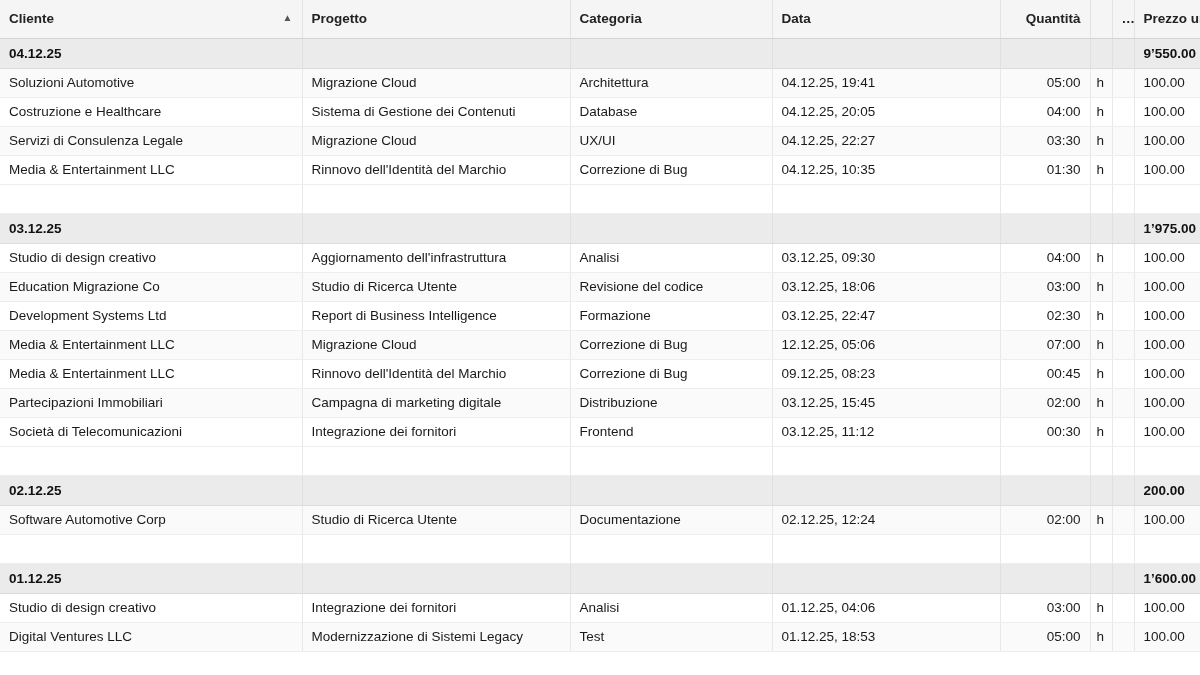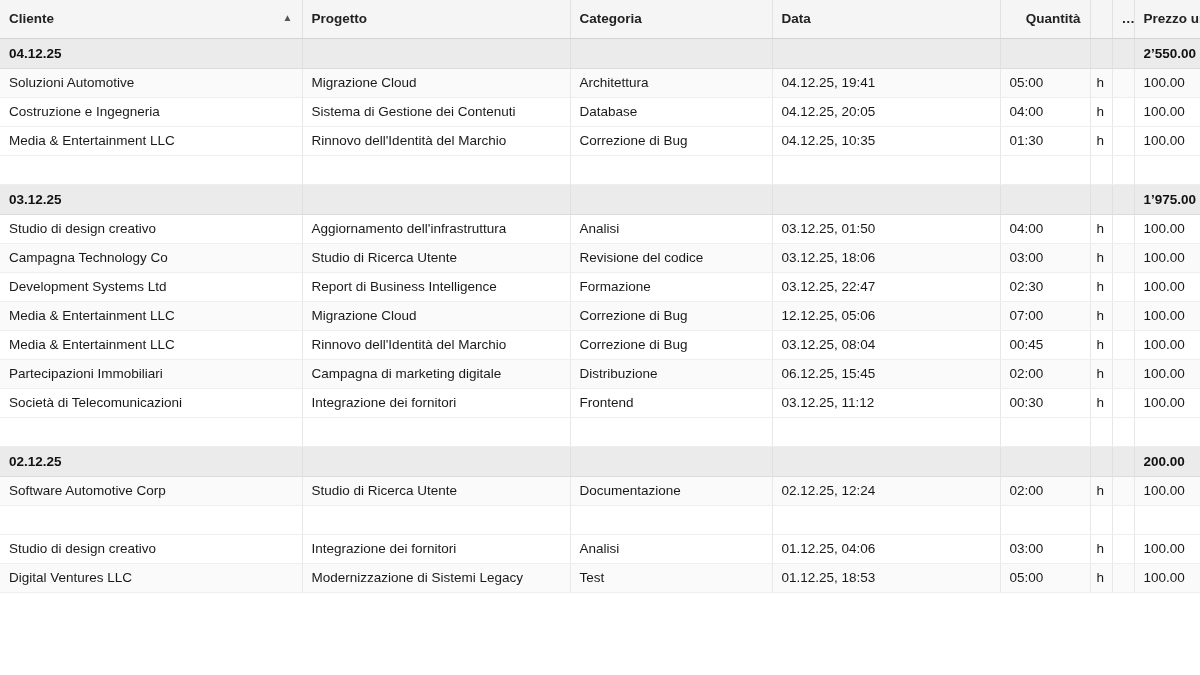--- a/index.html
+++ b/index.html
@@ -75,21 +75,21 @@
     border-bottom: 1px solid #eeeeee;
     white-space: nowrap;
     overflow: hidden;
     text-overflow: clip;
     vertical-align: middle;
     font-size: 13.5px;
     color: #1a1a1a;
     background: #ffffff;
   }
   tbody td.nb { border-right: none; }
-  tbody td.right { }
+  tbody td.right { text-align: right; }
   tbody td.unit { text-align: left; padding-left: 6px; border-right: 1px solid #e8e8e8; }
   tbody td.dots { text-align: center; padding: 0; }
 
   tr.alt td { background: #fafafa; }
 
   tr.group td {
     background: #ebebeb;
     font-weight: bold;
     color: #111;
     border-bottom: 1px solid #dcdcdc;
@@ -140,38 +140,48 @@
     </thead>
     <tbody id="tbody">
         <tr class="group">
           <td>04.12.25</td>
           <td></td>
           <td></td>
           <td></td>
           <td></td>
           <td></td>
           <td></td>
-          <td class="nb">2’550.00</td>
+          <td class="nb">9’550.00</td>
         </tr>
         <tr class="alt">
           <td>Soluzioni Automotive</td>
           <td>Migrazione Cloud</td>
           <td>Architettura</td>
           <td>04.12.25, 19:41</td>
           <td class="right">05:00</td>
           <td class="unit">h</td>
           <td class="dots"></td>
           <td class="nb">100.00</td>
         </tr>
         <tr class="">
-          <td>Costruzione e Ingegneria</td>
+          <td>Costruzione e Healthcare</td>
           <td>Sistema di Gestione dei Contenuti</td>
           <td>Database</td>
           <td>04.12.25, 20:05</td>
           <td class="right">04:00</td>
+          <td class="unit">h</td>
+          <td class="dots"></td>
+          <td class="nb">100.00</td>
+        </tr>
+        <tr class="alt">
+          <td>Servizi di Consulenza Legale</td>
+          <td>Migrazione Cloud</td>
+          <td>UX/UI</td>
+          <td>04.12.25, 22:27</td>
+          <td class="right">03:30</td>
           <td class="unit">h</td>
           <td class="dots"></td>
           <td class="nb">100.00</td>
         </tr>
         <tr class="">
           <td>Media &amp; Entertainment LLC</td>
           <td>Rinnovo dell'Identità del Marchio</td>
           <td>Correzione di Bug</td>
           <td>04.12.25, 10:35</td>
           <td class="right">01:30</td>
@@ -196,28 +206,28 @@
           <td></td>
           <td></td>
           <td></td>
           <td></td>
           <td class="nb">1’975.00</td>
         </tr>
         <tr class="">
           <td>Studio di design creativo</td>
           <td>Aggiornamento dell'infrastruttura</td>
           <td>Analisi</td>
-          <td>03.12.25, 01:50</td>
+          <td>03.12.25, 09:30</td>
           <td class="right">04:00</td>
           <td class="unit">h</td>
           <td class="dots"></td>
           <td class="nb">100.00</td>
         </tr>
         <tr class="alt">
-          <td>Campagna Technology Co</td>
+          <td>Education Migrazione Co</td>
           <td>Studio di Ricerca Utente</td>
           <td>Revisione del codice</td>
           <td>03.12.25, 18:06</td>
           <td class="right">03:00</td>
           <td class="unit">h</td>
           <td class="dots"></td>
           <td class="nb">100.00</td>
         </tr>
         <tr class="">
           <td>Development Systems Ltd</td>
@@ -236,31 +246,31 @@
           <td>12.12.25, 05:06</td>
           <td class="right">07:00</td>
           <td class="unit">h</td>
           <td class="dots"></td>
           <td class="nb">100.00</td>
         </tr>
         <tr class="">
           <td>Media &amp; Entertainment LLC</td>
           <td>Rinnovo dell'Identità del Marchio</td>
           <td>Correzione di Bug</td>
-          <td>03.12.25, 08:04</td>
+          <td>09.12.25, 08:23</td>
           <td class="right">00:45</td>
           <td class="unit">h</td>
           <td class="dots"></td>
           <td class="nb">100.00</td>
         </tr>
         <tr class="alt">
           <td>Partecipazioni Immobiliari</td>
           <td>Campagna di marketing digitale</td>
           <td>Distribuzione</td>
-          <td>06.12.25, 15:45</td>
+          <td>03.12.25, 15:45</td>
           <td class="right">02:00</td>
           <td class="unit">h</td>
           <td class="dots"></td>
           <td class="nb">100.00</td>
         </tr>
         <tr class="">
           <td>Società di Telecomunicazioni</td>
           <td>Integrazione dei fornitori</td>
           <td>Frontend</td>
           <td>03.12.25, 11:12</td>
@@ -302,20 +312,30 @@
         <tr class="spacer">
           <td></td>
           <td></td>
           <td></td>
           <td></td>
           <td></td>
           <td></td>
           <td></td>
           <td class="nb"></td>
         </tr>
+        <tr class="group">
+          <td>01.12.25</td>
+          <td></td>
+          <td></td>
+          <td></td>
+          <td></td>
+          <td></td>
+          <td></td>
+          <td class="nb">1’600.00</td>
+        </tr>
         <tr class="">
           <td>Studio di design creativo</td>
           <td>Integrazione dei fornitori</td>
           <td>Analisi</td>
           <td>01.12.25, 04:06</td>
           <td class="right">03:00</td>
           <td class="unit">h</td>
           <td class="dots"></td>
           <td class="nb">100.00</td>
         </tr>

